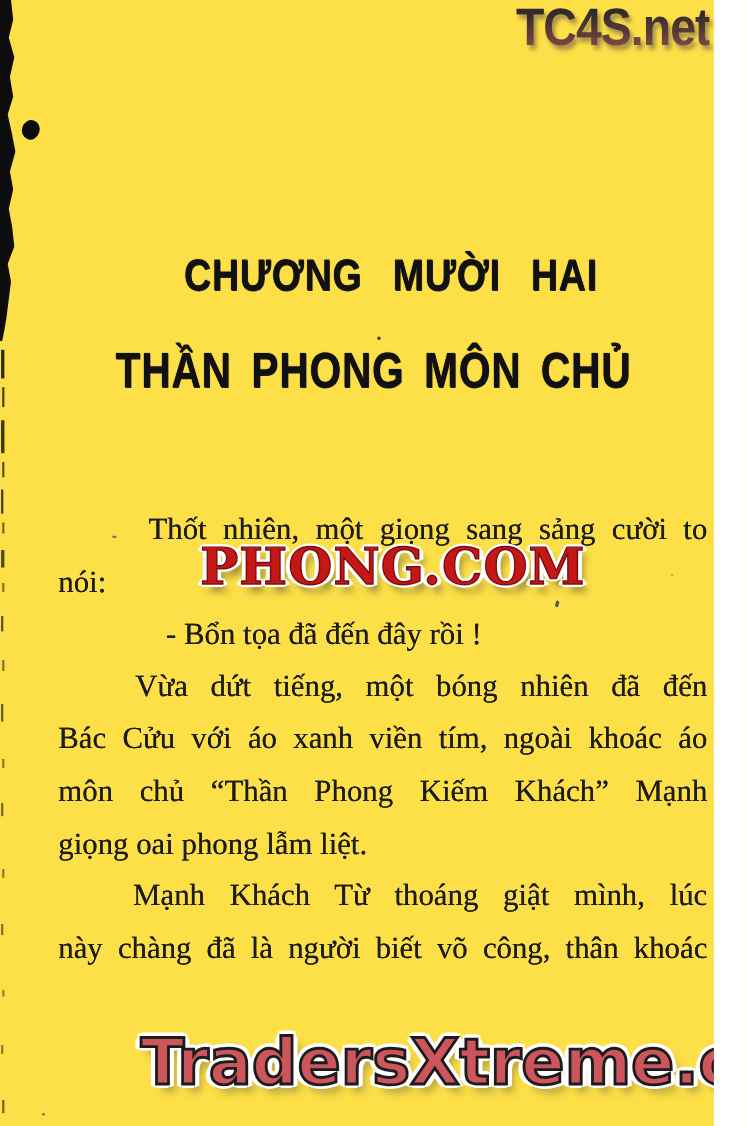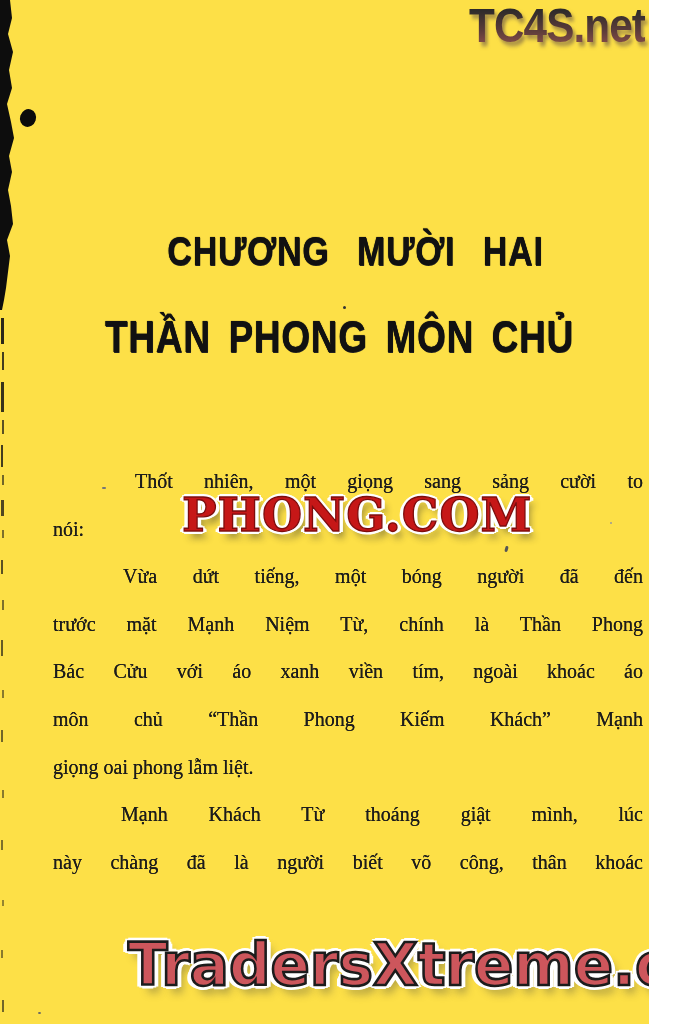--- a/index.html
+++ b/index.html
@@ -31,21 +31,21 @@
     font-weight:bold;color:#111;line-height:1;
     text-shadow:0 0 1px #111, 0.5px 0.5px 0 #222;
   }
   #title1{top:231px;font-size:40px;letter-spacing:1px;word-spacing:20px;
     transform:translateX(16px) scaleX(0.85);}
   #title2{top:314px;font-size:45px;letter-spacing:1px;word-spacing:8px;
     transform:scaleX(0.82);}
   
   #body-text{
     position:absolute;left:53px;top:458px;width:590px;z-index:2;
-    font-size:20px;line-height:47.6px;color:#1c1c1c;
+    font-size:28px;line-height:47.6px;color:#1c1c1c;
     text-shadow:0 0 0.6px #1c1c1c;
   }
   .ln{display:block;text-align:justify;text-align-last:justify;white-space:normal;}
   .ln.short{text-align:left;text-align-last:left;}
   .ind-a{padding-left:82px;}
   .ind-b{padding-left:98px;}
   .ind-c{padding-left:70px;}
   .ind-d{padding-left:68px;}
   
   .wm-dlsub{
@@ -105,22 +105,22 @@
   </svg>
 
   <div class="wm-tc4s">TC4S.net</div>
 
   <div class="title-line" id="title1">CHƯƠNG MƯỜI HAI</div>
   <div class="title-line" id="title2">THẦN PHONG MÔN CHỦ</div>
 
   <div id="body-text">
     <span class="ln ind-a">Thốt nhiên, một giọng sang sảng cười to</span>
     <span class="ln short">nói:</span>
-    <span class="ln ind-c">Vừa dứt tiếng, một bóng người đã đến</span>
-    <span class="ln">trước mặt Mạnh Niệm Từ, chính là Thần Phong</span>
+    <span class="ln short ind-b">- Bổn tọa đã đến đây rồi !</span>
+    <span class="ln ind-c">Vừa dứt tiếng, một bóng nhiên đã đến</span>
     <span class="ln">Bác Cửu với áo xanh viền tím, ngoài khoác áo</span>
     <span class="ln">môn chủ “Thần Phong Kiếm Khách” Mạnh</span>
     <span class="ln short">giọng oai phong lẫm liệt.</span>
     <span class="ln ind-d">Mạnh Khách Từ thoáng giật mình, lúc</span>
     <span class="ln">này chàng đã là người biết võ công, thân khoác</span>
   </div>
 
   <div class="wm-dlsub">PHONG.COM</div>
 
   <div class="wm-traders">TradersXtreme.com</div>

